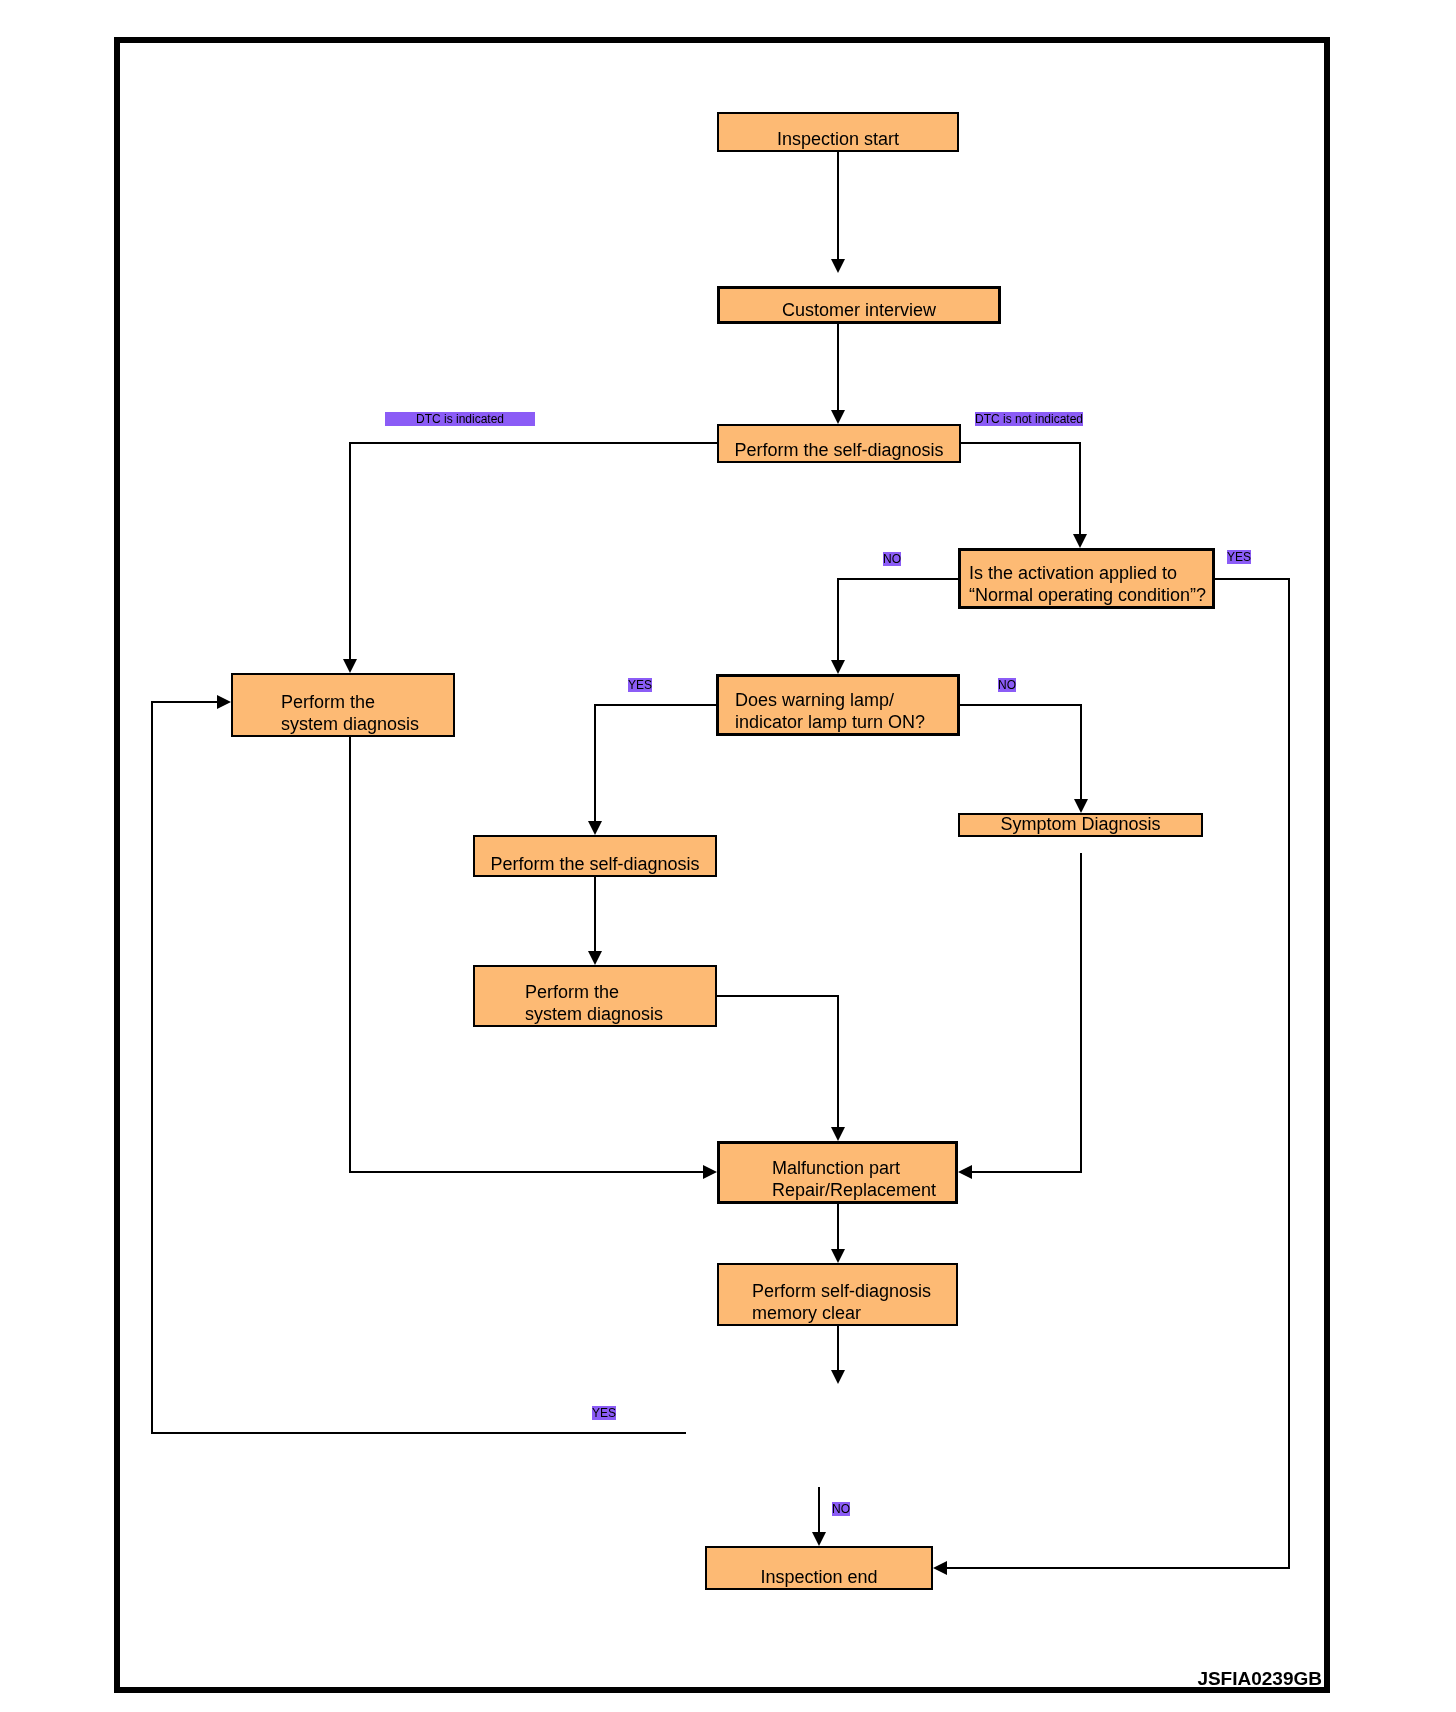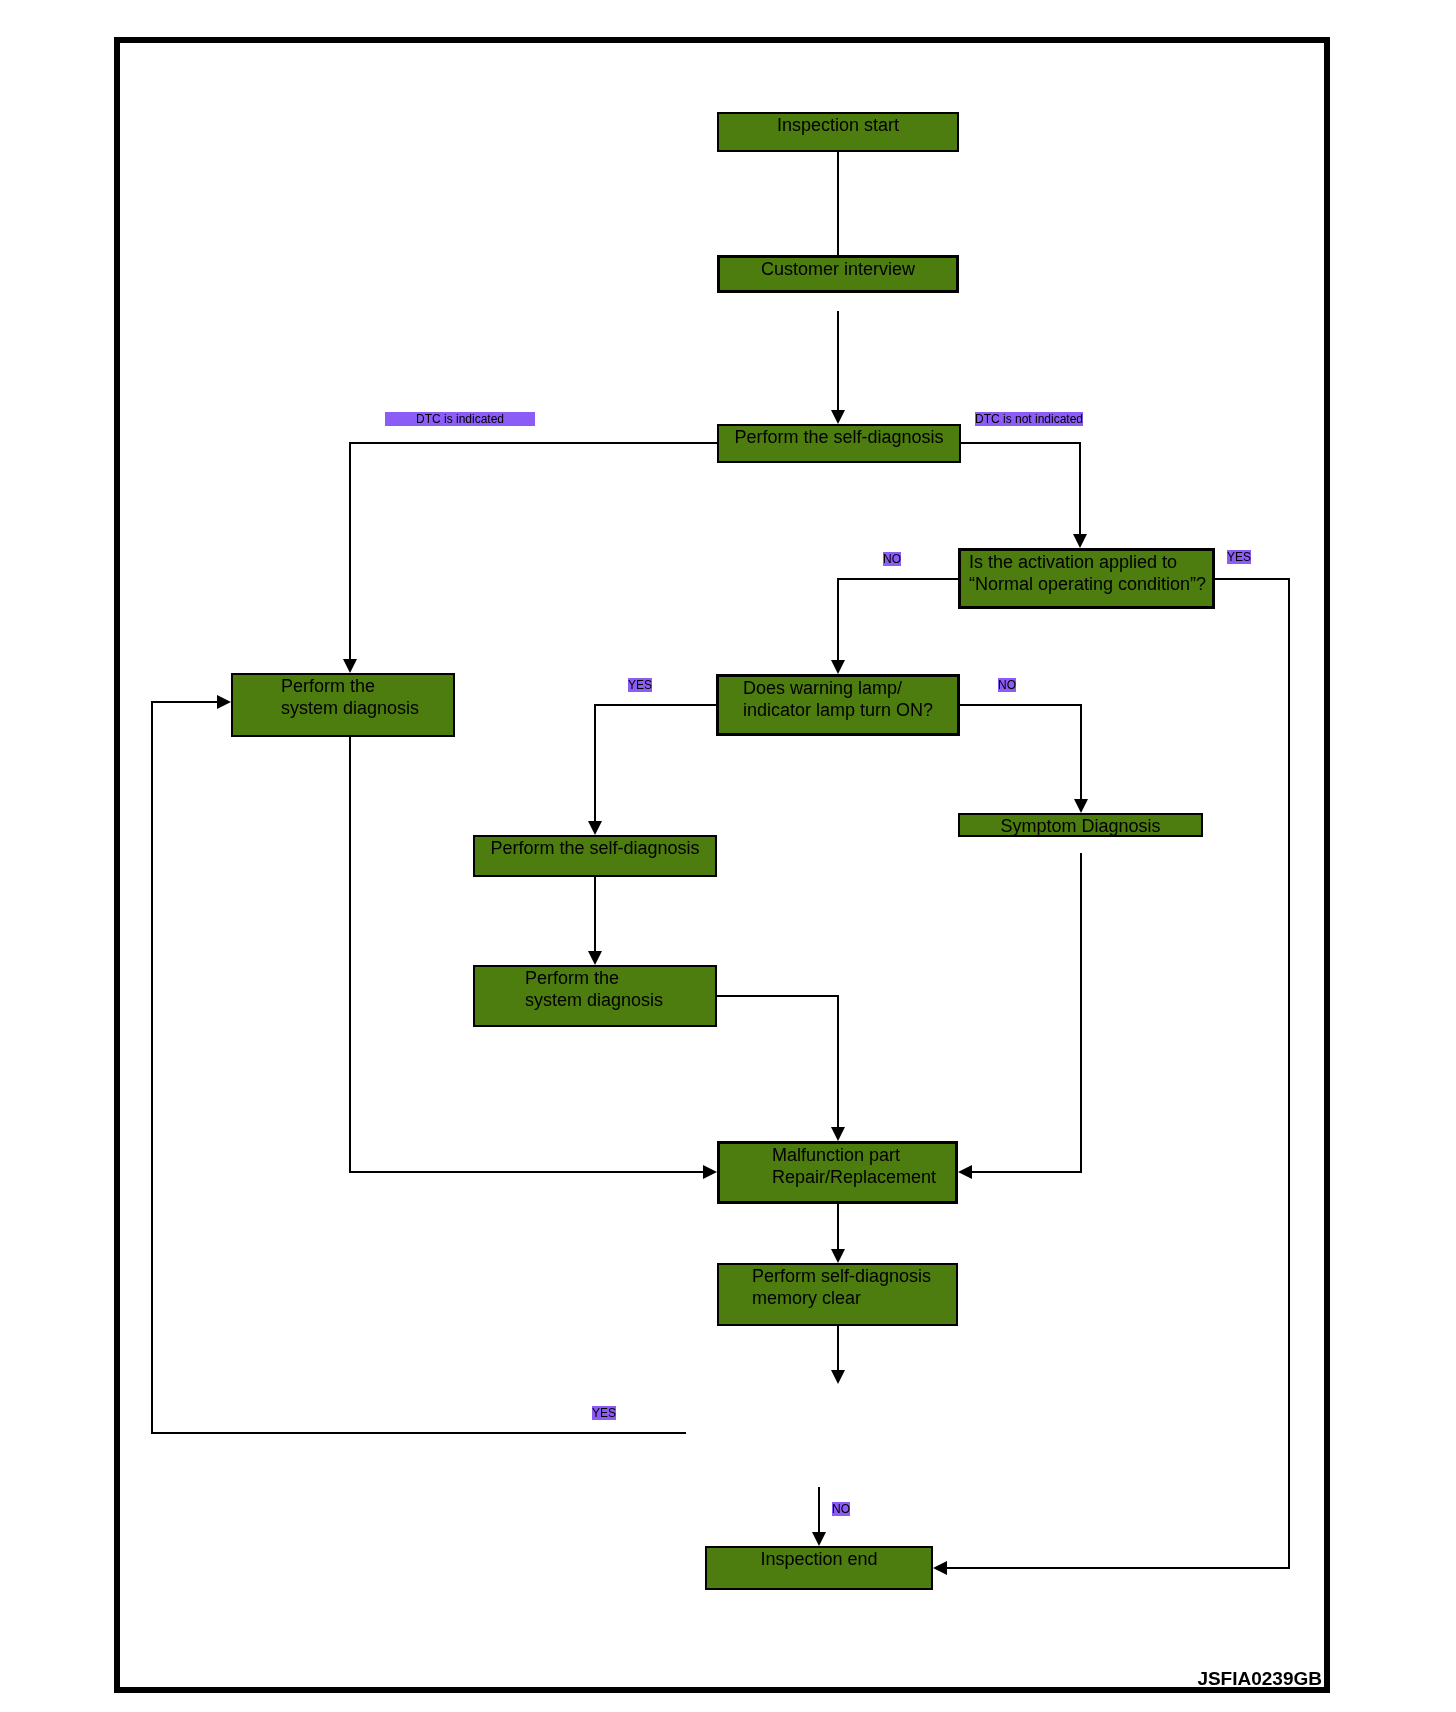--- a/index.html
+++ b/index.html
@@ -19,25 +19,25 @@
     border: 6px solid #000;
     box-sizing: border-box;
     background: transparent;
   }
   svg.wires { position: absolute; left: 0; top: 0; }
   svg.wires path { stroke: #000; stroke-width: 2; fill: none; }
   svg.wires polygon { fill: #000; stroke: none; }
   .node {
     position: absolute;
     box-sizing: border-box;
-    background: #4d7c0f;
+    background: #fdba74;
     border: 2px solid #000;
     display: flex;
     flex-direction: column;
-    justify-content: flex-start;
+    justify-content: flex-end;
     font-size: 18px;
     line-height: 22px;
     white-space: nowrap;
   }
   .node.center { align-items: center; text-align: center; }
   .node.leftpad { align-items: flex-start; text-align: left; }
   .b3 { border-width: 3px; }
   .edge-label {
     position: absolute;
     font-size: 12px;
@@ -107,39 +107,39 @@
     <polygon points="812,1532 826,1532 819,1546"></polygon>
 
     <path d="M686 1433 H152 V702 H217"></path>
     <polygon points="217,695 217,709 231,702"></polygon>
   </svg>
 
   <div class="node center" style="left:717px;top:112px;width:242px;height:40px">
     <span>Inspection start</span>
   </div>
 
-  <div class="node center b3" style="left:717px;top:255px;width:242px;height:38px">
+  <div class="node center b3" style="left:717px;top:286px;width:284px;height:38px">
     <span>Customer interview</span>
   </div>
 
   <div class="node center" style="left:717px;top:424px;width:244px;height:39px">
     <span>Perform the self-diagnosis</span>
   </div>
 
   <div class="node leftpad b3" style="left:958px;top:548px;width:257px;height:61px;padding-left:8px">
     <span>Is the activation applied to</span>
     <span>“Normal operating condition”?</span>
   </div>
 
   <div class="node leftpad" style="left:231px;top:673px;width:224px;height:64px;padding-left:48px">
     <span>Perform the</span>
     <span>system diagnosis</span>
   </div>
 
-  <div class="node leftpad b3" style="left:716px;top:674px;width:244px;height:62px;padding-left:24px">
+  <div class="node leftpad b3" style="left:716px;top:674px;width:244px;height:62px;padding-left:16px">
     <span>Does warning lamp/</span>
     <span>indicator lamp turn ON?</span>
   </div>
 
   <div class="node center" style="left:473px;top:835px;width:244px;height:42px">
     <span>Perform the self-diagnosis</span>
   </div>
 
   <div class="node center" style="left:958px;top:813px;width:245px;height:24px">
     <span>Symptom Diagnosis</span>

